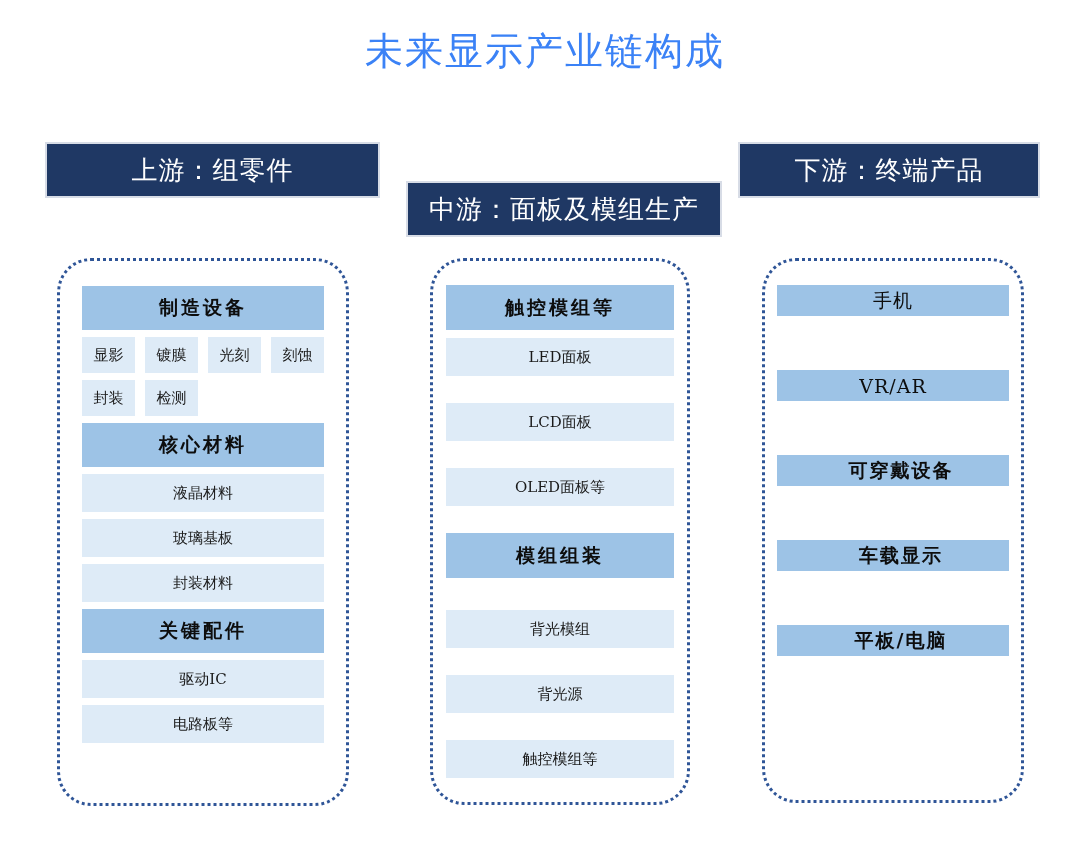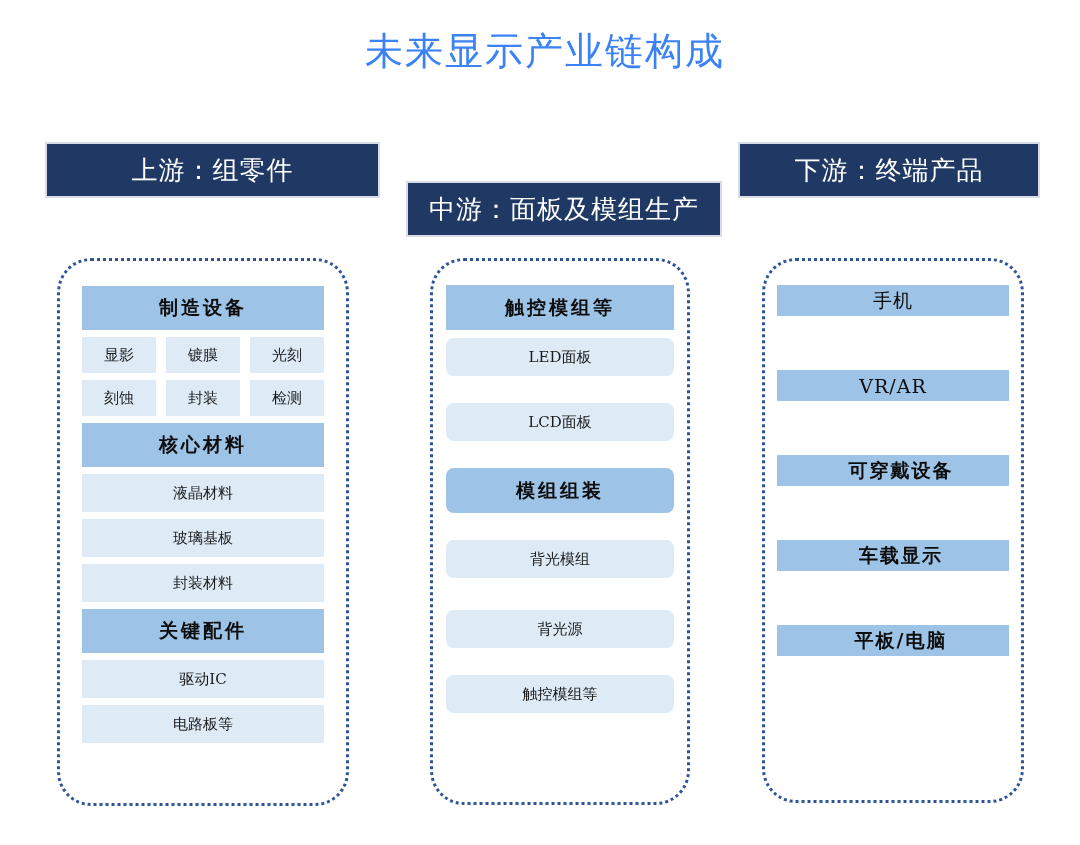--- a/index.html
+++ b/index.html
@@ -36,39 +36,39 @@
     position:absolute;top:258px;box-sizing:border-box;
     border:3px dotted var(--dot-border);
     border-radius:34px;
   }
   .panel-1{left:57px;width:292px;height:548px;padding:25px 22px 0;}
   .panel-2{left:430px;width:260px;height:547px;padding:24px 13px 0;}
   .panel-3{left:762px;width:262px;height:545px;padding:24px 12px 0;}
 
   
   .panel-1 > * + *{margin-top:7px;}
-  .panel-2 > * + *{margin-top:27px;border-radius:8px;}
+  .panel-2 > * + *{margin-top:27px;}
   .panel-2 > :nth-child(2){margin-top:8px;}
   .panel-2 > :nth-child(6){margin-top:32px;}
   .panel-3 > * + *{margin-top:54px;}
 
   .sec-header{
     background:var(--section-bg);height:44px;
     display:flex;align-items:center;justify-content:center;
     font-weight:bold;font-size:19px;letter-spacing:3px;color:#0d0d0d;
   }
   .panel-2 .sec-header{height:45px;}
 
   .row{
     background:var(--item-bg);height:38px;
     display:flex;align-items:center;justify-content:center;
     font-size:15px;color:#1a1a1a;
   }
 
-  .grid2{display:grid;grid-template-columns:1fr 1fr 1fr;gap:7px 10px;}
+  .grid2{display:grid;grid-template-columns:1fr 1fr 1fr 1fr;gap:7px 10px;}
   .grid2 .row{height:36px;}
 
   .end-item{
     background:var(--section-bg);height:31px;
     display:flex;align-items:center;justify-content:center;
     font-size:19px;letter-spacing:1px;color:#0d0d0d;
   }
   .end-item.bold{font-weight:bold;letter-spacing:2px;padding-left:16px;}
 </style>
 </head>
@@ -97,20 +97,21 @@
       <div class="row">玻璃基板</div>
       <div class="row">封装材料</div>
       <div class="sec-header">关键配件</div>
       <div class="row">驱动IC</div>
       <div class="row">电路板等</div>
     </div>
   <div class="panel panel-2" id="panel-1">
       <div class="sec-header">触控模组等</div>
       <div class="row">LED面板</div>
       <div class="row">LCD面板</div>
+      <div class="row">OLED面板等</div>
       <div class="sec-header">模组组装</div>
       <div class="row">背光模组</div>
       <div class="row">背光源</div>
       <div class="row">触控模组等</div>
     </div>
   <div class="panel panel-3" id="panel-2">
       <div class="end-item">手机</div>
       <div class="end-item">VR/AR</div>
       <div class="end-item bold">可穿戴设备</div>
       <div class="end-item bold">车载显示</div>

